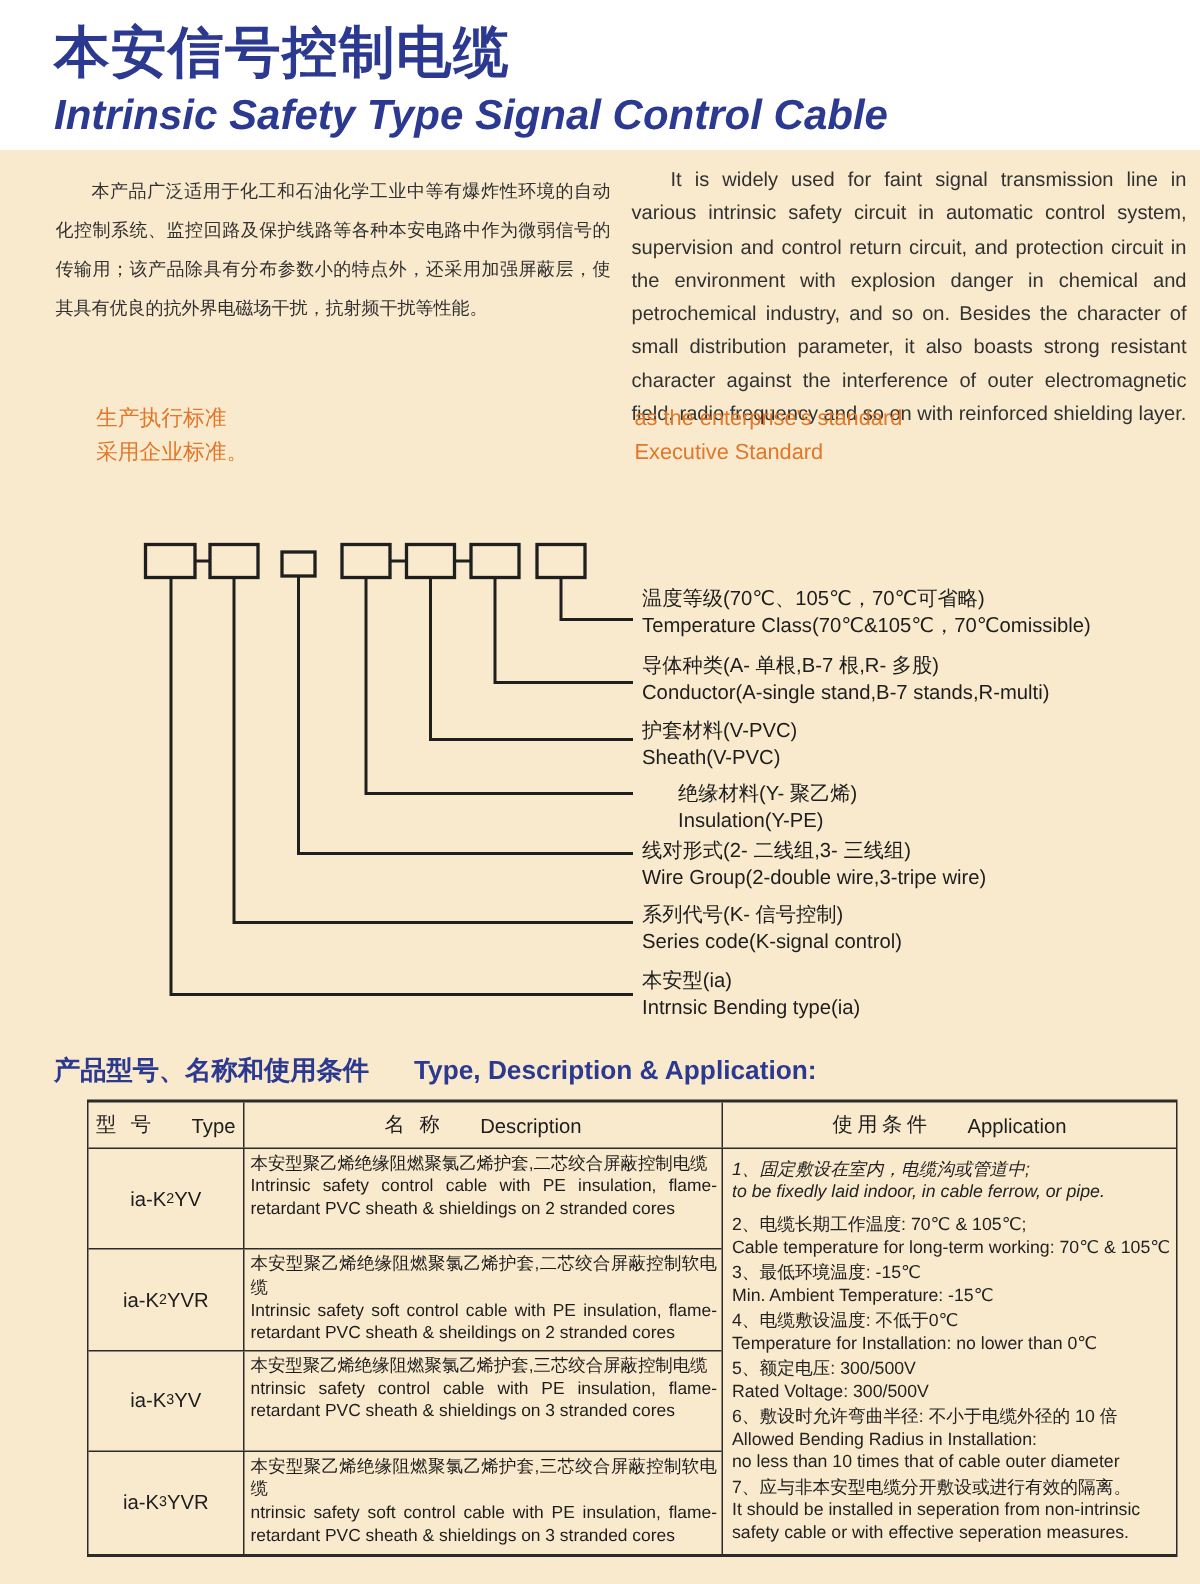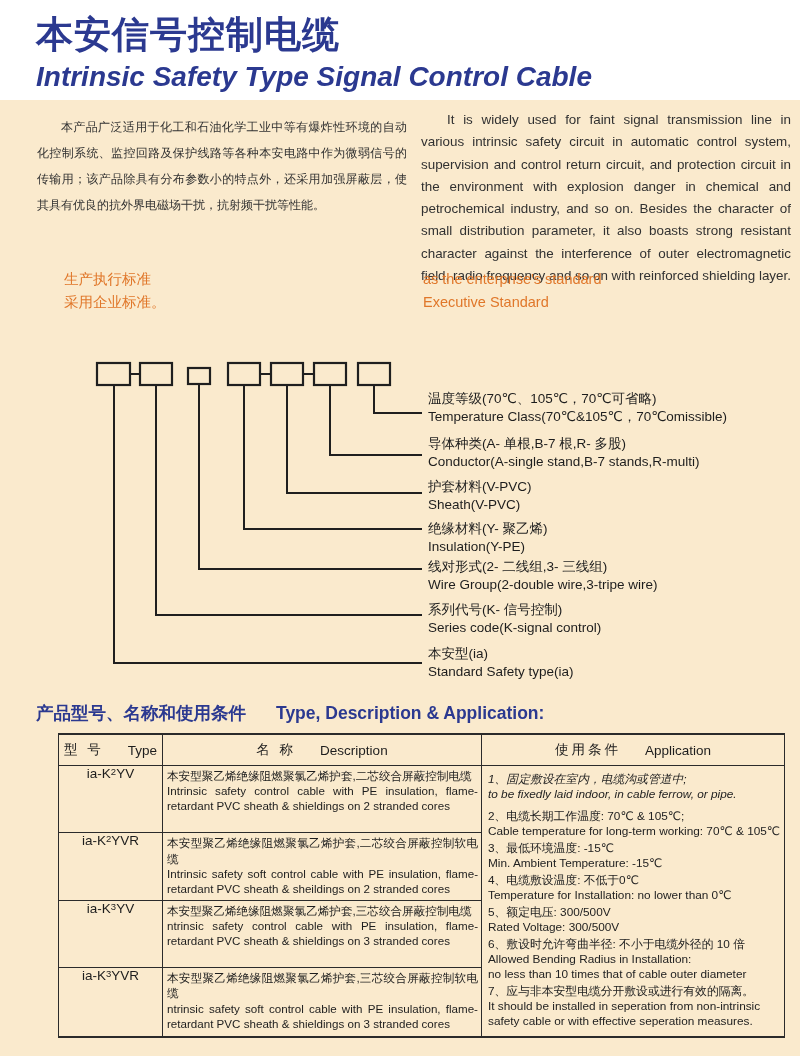--- a/index.html
+++ b/index.html
@@ -52,42 +52,42 @@
   
   .sec-heading { position: absolute; left: 36px; color: #2B3990; font-weight: bold; font-size: 17.5px; white-space: nowrap; }
   .sec-heading .en-part { margin-left: 38px; }
   .heading-naming { top: 227px; }
   .heading-products { top: 601px; }
 
   
   .diagram-svg { position: absolute; left: 0; top: 255px; }
   .dlabel { position: absolute; left: 428px; font-size: 13.5px; line-height: 17.5px; color: #1d1d1d; white-space: nowrap; }
   .dl-1 { top: 290px; } .dl-2 { top: 335px; } .dl-3 { top: 378px; }
-  .dl-4 { top: 420px; } .dl-5 { top: 458px; } .dl-6 { top: 501px; } .dl-7 { top: 545px; }
+  .dl-4 { top: 420px; margin-left: 24px; } .dl-5 { top: 458px; } .dl-6 { top: 501px; } .dl-7 { top: 545px; }
 
   
   .ptable {
     position: absolute; left: 58px; top: 633px; width: 727px;
     border: 1.6px solid #2b2b2b; border-top-width: 2.6px; border-bottom-width: 2.4px;
     background: transparent; color: #222222;
   }
   .thead { display: flex; border-bottom: 1.6px solid #2b2b2b; height: 31px; }
   .th { display: flex; align-items: center; justify-content: center; font-size: 13.5px; color: #1d1d1d; gap: 12px; }
   .th .zh-h { letter-spacing: 3px; }
   .th .en-h { margin-left: 12px; letter-spacing: 0; }
   .col1 { width: 104px; flex: 0 0 104px; border-right: 1.6px solid #2b2b2b; }
   .col2 { width: 319px; flex: 0 0 319px; border-right: 1.6px solid #2b2b2b; }
   .col3 { flex: 1; }
   .tbody { display: flex; align-items: stretch; }
   .tbody-left { width: 423px; flex: 0 0 423px; border-right: 1.6px solid #2b2b2b; }
   .trow { display: flex; min-height: 67.4px; border-bottom: 1.4px solid #2b2b2b; }
   .trow:last-child { border-bottom: none; }
   .cell-type {
     width: 104px; flex: 0 0 104px; border-right: 1.6px solid #2b2b2b;
-    display: flex; justify-content: center;
+    display: flex; align-items: center; justify-content: center;
     font-size: 13.5px; color: #1d1d1d;
   }
   .cell-type sub { font-size: 9.5px; }
   .cell-desc { flex: 1; padding: 2px 3px 2px 4px; font-size: 11.6px; line-height: 15.2px; text-align: justify; }
   .cell-desc .zh { color: #1d1d1d; }
   .cell-desc .en { color: #1d1d1d; }
   .cell-app { flex: 1; padding: 6px 3px 4px 6px; font-size: 11.8px; line-height: 15px; }
   .app-item .en { white-space: pre-line; }
   .app-item { margin-bottom: 2px; }
   .app-item:first-child { margin-bottom: 7px; font-style: italic; }
@@ -160,21 +160,21 @@
     <div class="dlabel dl-5">
       <div class="zh">线对形式(2- 二线组,3- 三线组)</div>
       <div class="en">Wire Group(2-double wire,3-tripe wire)</div>
     </div>
     <div class="dlabel dl-6">
       <div class="zh">系列代号(K- 信号控制)</div>
       <div class="en">Series code(K-signal control)</div>
     </div>
     <div class="dlabel dl-7">
       <div class="zh">本安型(ia)</div>
-      <div class="en">Standard Safety type(ia)</div>
+      <div class="en">Intrnsic Bending type(ia)</div>
     </div>
 
     <div class="sec-heading heading-products">
       <span>产品型号、名称和使用条件</span><span class="en-part" style="margin-left:30px">Type, Description &amp; Application:</span>
     </div>
 
     <div class="ptable">
       <div class="thead">
         <div class="th col1">
           <span class="zh-h">型 号</span>

